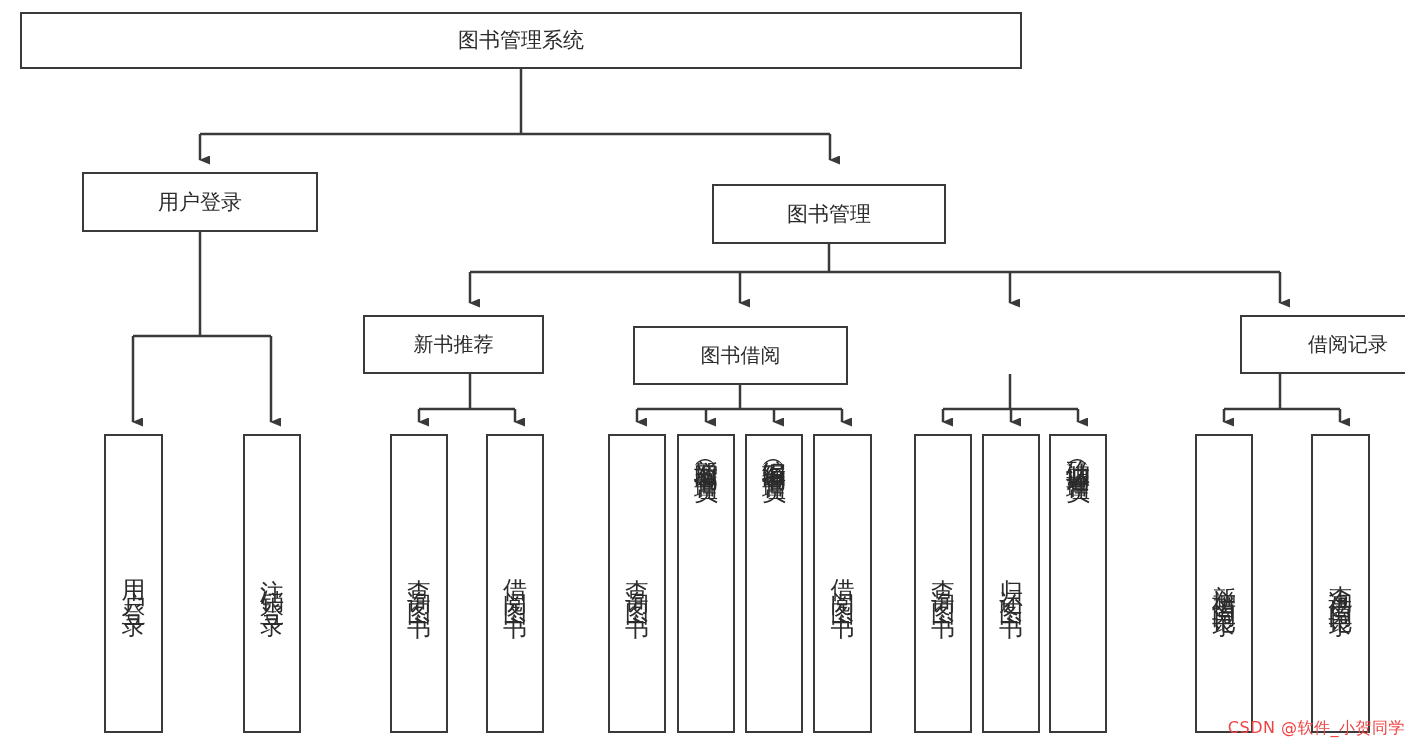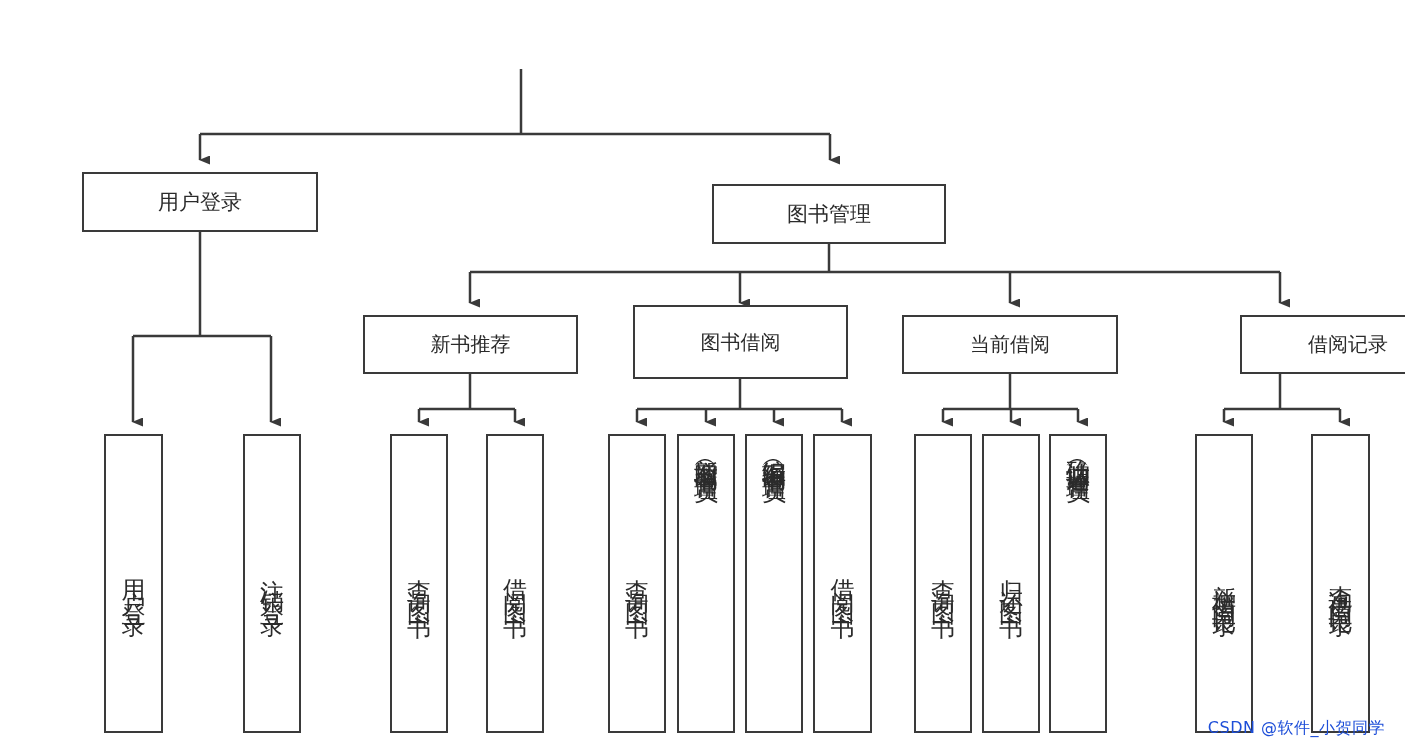--- a/index.html
+++ b/index.html
@@ -54,24 +54,24 @@
     letter-spacing: 5px;
     line-height: 1;
     white-space: pre-line;
   }
   .leaf.centered {
     align-items: center;
     padding-top: 0;
   }
   #watermark {
     position: absolute;
-    right: 20px;
+    right: 0;
     bottom: 8px;
     font-size: 16px;
-    color: #1d4ed8;
+    color: #ef4444;
     white-space: nowrap;
     letter-spacing: 0.5px;
     text-align: right;
   }
 </style>
 </head>
 <body>
 
 <div id="canvas">
 
@@ -118,36 +118,36 @@
       <path d="M1011,409 L1011,422" marker-end="url(#arrow)"></path>
       <path d="M1078,409 L1078,422" marker-end="url(#arrow)"></path>
 
       <path d="M1280,374 L1280,409"></path>
       <path d="M1224,409 L1340,409"></path>
       <path d="M1224,409 L1224,422" marker-end="url(#arrow)"></path>
       <path d="M1340,409 L1340,422" marker-end="url(#arrow)"></path>
     </g>
   </svg>
 
+  <div class="node lvl0" style="left: 20px; top: 12px; width: 1002px; height: 57px;">
+    <span class="node-label">图书管理系统</span>
+  </div>
 
   <div class="node lvl1" style="left: 82px; top: 172px; width: 236px; height: 60px;">
     <span class="node-label">用户登录</span>
   </div>
   <div class="node lvl1" style="left: 712px; top: 184px; width: 234px; height: 60px;">
     <span class="node-label">图书管理</span>
   </div>
 
-  <div class="node lvl2" style="left: 363px; top: 315px; width: 215px; height: 59px;">
+  <div class="node lvl2" style="left: 363px; top: 315px; width: 181px; height: 59px;">
     <span class="node-label">新书推荐</span>
   </div>
-  <div class="node lvl2" style="left: 633px; top: 305px; width: 215px; height: 74px;">
+  <div class="node lvl2" style="left: 633px; top: 326px; width: 215px; height: 59px;">
     <span class="node-label">图书借阅</span>
-  </div>
-  <div class="node lvl2" style="left: 902px; top: 315px; width: 216px; height: 59px;">
-    <span class="node-label">当前借阅</span>
   </div>
   <div class="node lvl2" style="left: 1240px; top: 315px; width: 216px; height: 59px;">
     <span class="node-label">借阅记录</span>
   </div>
 
   <div class="node leaf centered" style="left: 104px; top: 434px; width: 59px; height: 299px;">
     <span class="node-label" style="font-size: 24px; letter-spacing: 12px;">用户登录</span>
   </div>
   <div class="node leaf centered" style="left: 243px; top: 434px; width: 58px; height: 299px;">
     <span class="node-label" style="font-size: 24px; letter-spacing: 12px;">注销登录</span>

